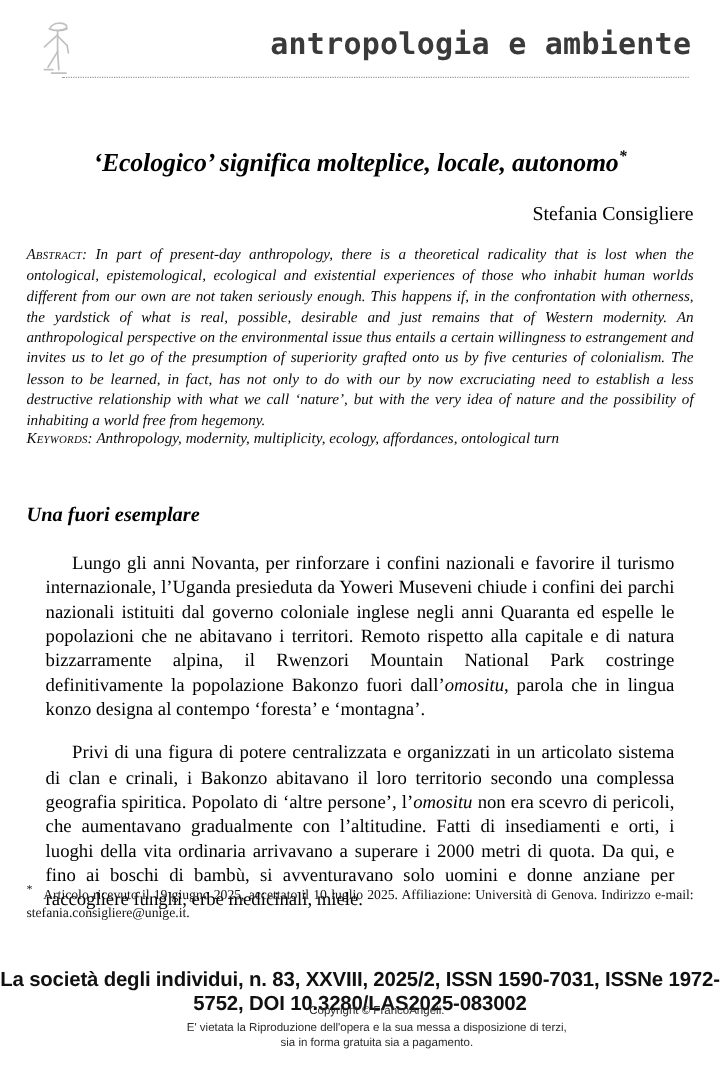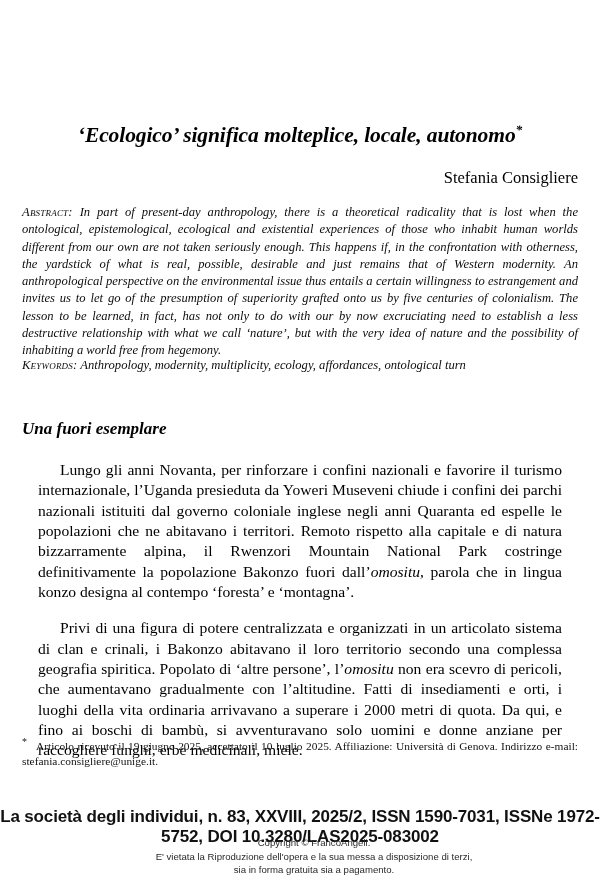--- a/index.html
+++ b/index.html
@@ -182,20 +182,40 @@
     line-height: 1.42;
     color: #2a2a2a;
   }
   .copyright div { white-space: nowrap; padding-left: 28px; }
 </style>
 </head>
 <body>
 
 <div class="page">
 
+  <div class="masthead">
+    <div class="masthead-figure">
+      <svg viewBox="0 0 42 54" width="42" height="54" aria-hidden="true">
+        <g fill="none" stroke="#8d8d8d" stroke-width="1.4" stroke-linecap="round">
+          <path d="M14 9 C16 5, 24 4, 27 7 C29 9, 26 11, 22 11"></path>
+          <path d="M13 10 C17 12, 24 12, 28 10"></path>
+          <path d="M20 11 L20 29"></path>
+          <path d="M20 15 L9 25"></path>
+          <path d="M20 16 L28 24"></path>
+          <path d="M20 29 L12 42"></path>
+          <path d="M20 29 L21 44"></path>
+          <path d="M9 44 L16 44"></path>
+          <path d="M15 47 L27 47"></path>
+          <path d="M28 24 L29 30"></path>
+        </g>
+      </svg>
+    </div>
+    <div class="masthead-rule"></div>
+    <div class="masthead-title">antropologia e ambiente</div>
+  </div>
 
   <h1 class="col doc-title"><span>‘Ecologico’ significa molteplice, locale, autonomo</span><sup>*</sup></h1>
 
   <div class="col author">Stefania Consigliere</div>
 
   <div class="col abstract"><span class="smallcaps">Abstract:</span> <span>In part of present-day anthropology, there is a theoretical radicality that is lost when the ontological, epistemological, ecological and existential experiences of those who inhabit human worlds different from our own are not taken seriously enough. This happens if, in the confrontation with otherness, the yardstick of what is real, possible, desirable and just remains that of Western modernity. An anthropological perspective on the environmental issue thus entails a certain willingness to estrangement and invites us to let go of the presumption of superiority grafted onto us by five centuries of colonialism. The lesson to be learned, in fact, has not only to do with our by now excruciating need to establish a less destructive relationship with what we call ‘nature’, but with the very idea of nature and the possibility of inhabiting a world free from hegemony.</span></div>
 
   <div class="col keywords"><span class="smallcaps">Keywords:</span> <span>Anthropology, modernity, multiplicity, ecology, affordances, ontological turn</span></div>
 
   <h2 class="col section-heading">Una fuori esemplare</h2>

